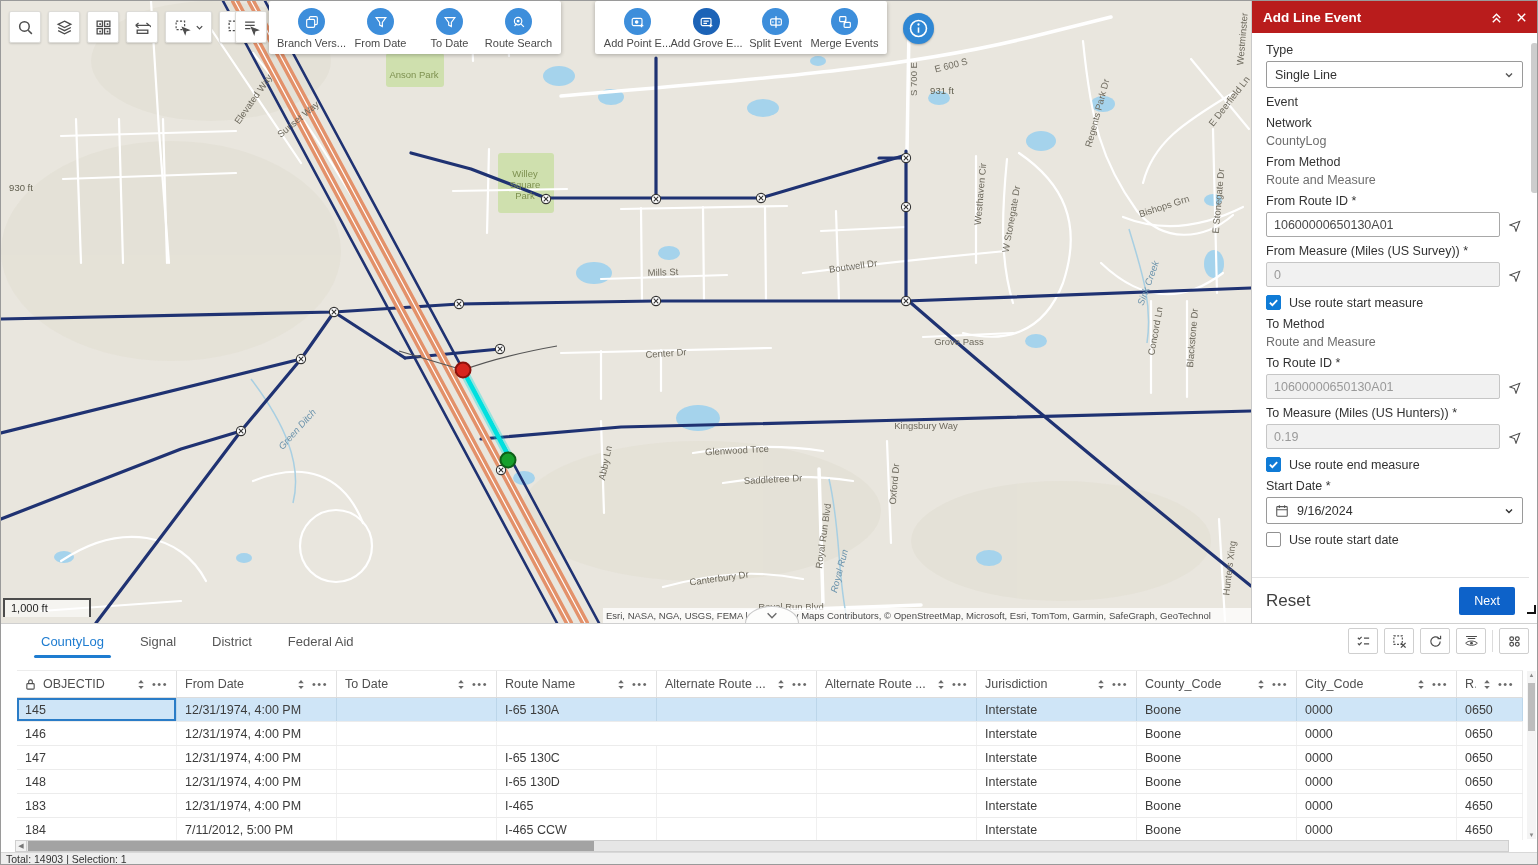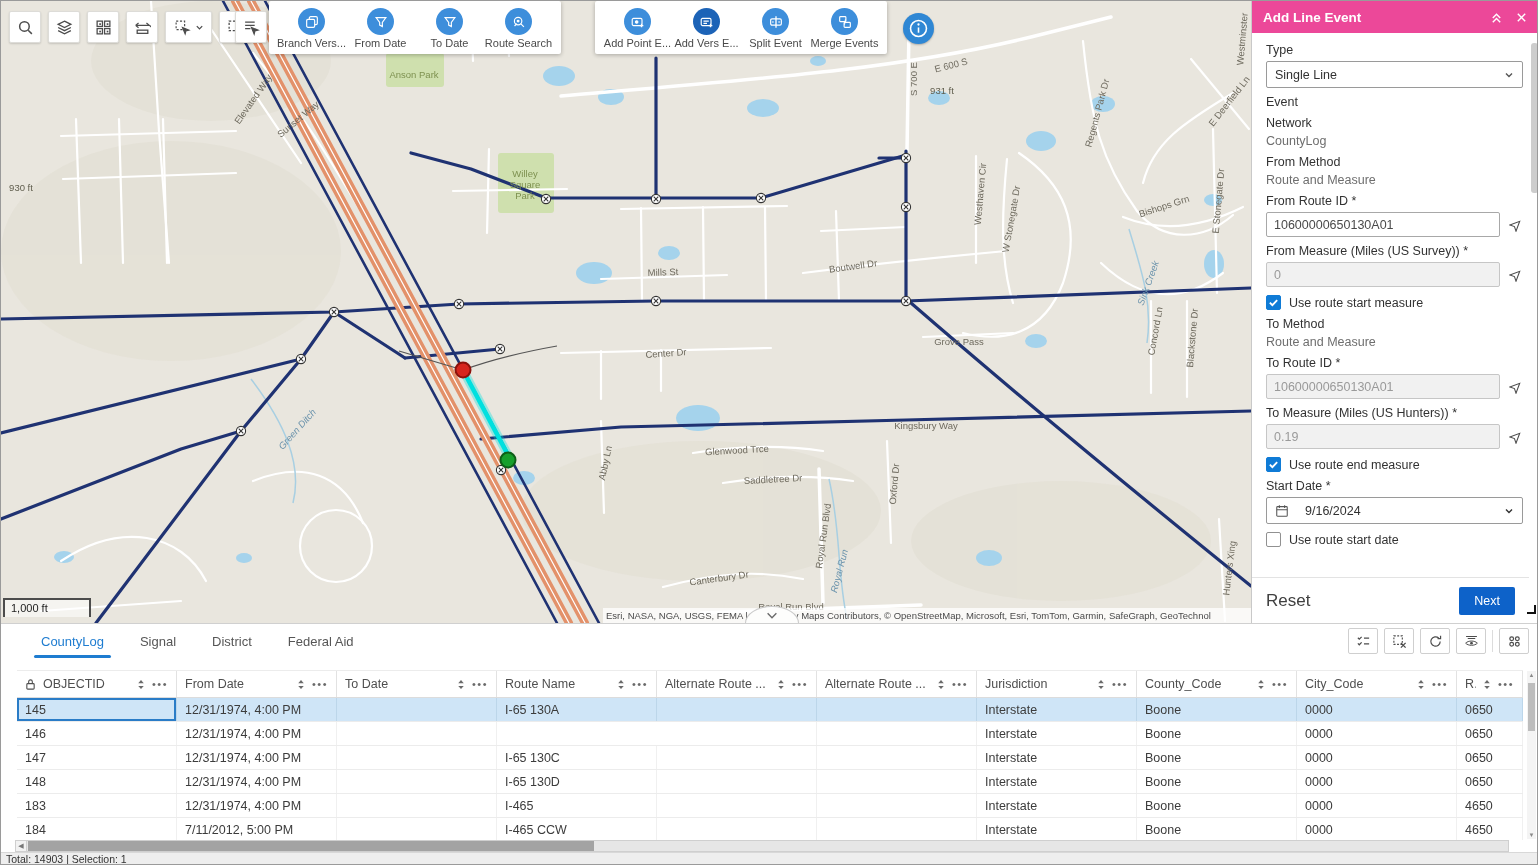--- a/index.html
+++ b/index.html
@@ -33,41 +33,41 @@
 .tool-item{width:69px;display:flex;flex-direction:column;align-items:center;gap:2px;cursor:pointer}
 .circle{width:27px;height:27px;border-radius:50%;background:#3d8edb;color:#fff;display:flex;align-items:center;justify-content:center}
 .tool-item.active .circle{background:#1c63b7}
 .circle svg{width:16px;height:16px}
 .tool-label{font-size:11px;color:#4a4a4a;white-space:nowrap}
 .info-btn{position:absolute;left:902px;top:12px;width:31px;height:31px;border-radius:50%;background:#2f87d4;color:#fff;display:flex;align-items:center;justify-content:center;box-shadow:0 1px 2px rgba(0,0,0,.25);z-index:5;cursor:pointer}
 .info-btn svg{width:21px;height:21px}
 
 
 .panel{position:absolute;left:1250px;top:0;width:288px;height:622px;background:#fff;border-left:1px solid #c9c9c9}
-.panel-header{height:32px;background:#ec4899;color:#fff;display:flex;align-items:center;padding:0 11px;font-size:13.5px;font-weight:bold}
+.panel-header{height:32px;background:#b91c1c;color:#fff;display:flex;align-items:center;padding:0 11px;font-size:13.5px;font-weight:bold}
 .ph-icons{margin-left:auto;display:flex;gap:12px;align-items:center}
 .ph-icons span{display:flex;cursor:pointer}
 .ph-icons svg{width:13px;height:13px}
 .panel-body{padding:9px 16px 0 14px;height:calc(100% - 78px);overflow:hidden;font-size:12.5px;color:#323232}
 .f-label{margin:7px 0 4px;font-size:12.5px;color:#323232}
 .f-label.first{margin-top:1px}
 .static-val{color:#6e6e6e;margin-bottom:2px}
 .selectbox{height:27px;border:1px solid #9a9a9a;border-radius:2px;display:flex;align-items:center;padding:0 8px;cursor:pointer;background:#fff}
 .selectbox .chev{margin-left:auto;color:#555;display:flex}
 .chev svg{width:10px;height:10px}
 .input-row{display:flex;align-items:center;gap:9px}
 .input-row input{flex:1;height:25px;border:1px solid #a8a8a8;border-radius:2px;padding:0 7px;font-size:12.5px;color:#4a4a4a;font-family:"Liberation Sans",sans-serif;background:#fff;outline:none}
 .input-row.disabled input{background:#f1f1f1;color:#9a9a9a;border-color:#c6c6c6}
 .pick{color:#4a4a4a;display:flex;cursor:pointer}
 .pick svg{width:14px;height:14px}
 .check-row{display:flex;align-items:center;gap:8px;margin:8px 0 2px;cursor:pointer}
 .cb{width:15px;height:15px;border:1px solid #919191;border-radius:2px;background:#fff;display:flex;align-items:center;justify-content:center;flex:none}
 .cb.on{background:#0f7bd6;border-color:#0f7bd6}
 .cb svg{width:11px;height:11px}
-.datebox{height:27px;border:1px solid #9a9a9a;border-radius:2px;display:flex;align-items:center;gap:16px;padding:0 8px;cursor:pointer}
+.datebox{height:27px;border:1px solid #9a9a9a;border-radius:2px;display:flex;align-items:center;gap:8px;padding:0 8px;cursor:pointer}
 .datebox .cal{display:flex;color:#555}
 .datebox .cal svg{width:14px;height:14px}
 .panel-footer{position:absolute;left:0;right:10px;bottom:0;height:46px;border-top:1px solid #e3e3e3;display:flex;align-items:center;padding:0 14px;background:#fff}
 .reset-link{color:#404040;font-size:17px;cursor:pointer}
 .next-btn{margin-left:auto;background:#0d62c9;color:#fff;border:none;border-radius:2px;font-size:12.5px;padding:7px 15px;font-family:"Liberation Sans",sans-serif;cursor:pointer}
 .panel-vscroll{position:absolute;right:1px;top:36px;width:7px;height:200px}
 .panel-vscroll .thumb{width:7px;height:150px;background:#cdcdcd;border-radius:3px;margin-top:6px}
 .resize-corner{position:absolute;right:3px;bottom:9px;width:9px;height:9px;border-right:2px solid #111;border-bottom:2px solid #111}
 
 
@@ -453,21 +453,21 @@
         <span class="tool-label">Add Point E...</span>
       </div>
       <div class="tool-item active">
         <span class="circle">
           <svg viewBox="0 0 18 18" fill="none" stroke="currentColor" stroke-width="1.3">
             <rect x="2.5" y="5" width="11" height="8" rx="1.5"></rect>
             <path d="M5 8 h6 M5 10.5 h4"></path>
             <path d="M13 11 v4 M11 13 h4" stroke-width="1.5"></path>
           </svg>
         </span>
-        <span class="tool-label">Add Vers E...</span>
+        <span class="tool-label">Add Grove E...</span>
       </div>
       <div class="tool-item">
         <span class="circle">
           <svg viewBox="0 0 18 18" fill="none" stroke="currentColor" stroke-width="1.3">
             <rect x="3" y="5.5" width="12" height="7" rx="1.5"></rect>
             <path d="M9 2.5 V15.5" stroke-width="1.5"></path>
             <path d="M6.5 9 H4.5 M11.5 9 h2"></path>
           </svg>
         </span>
         <span class="tool-label">Split Event</span>

